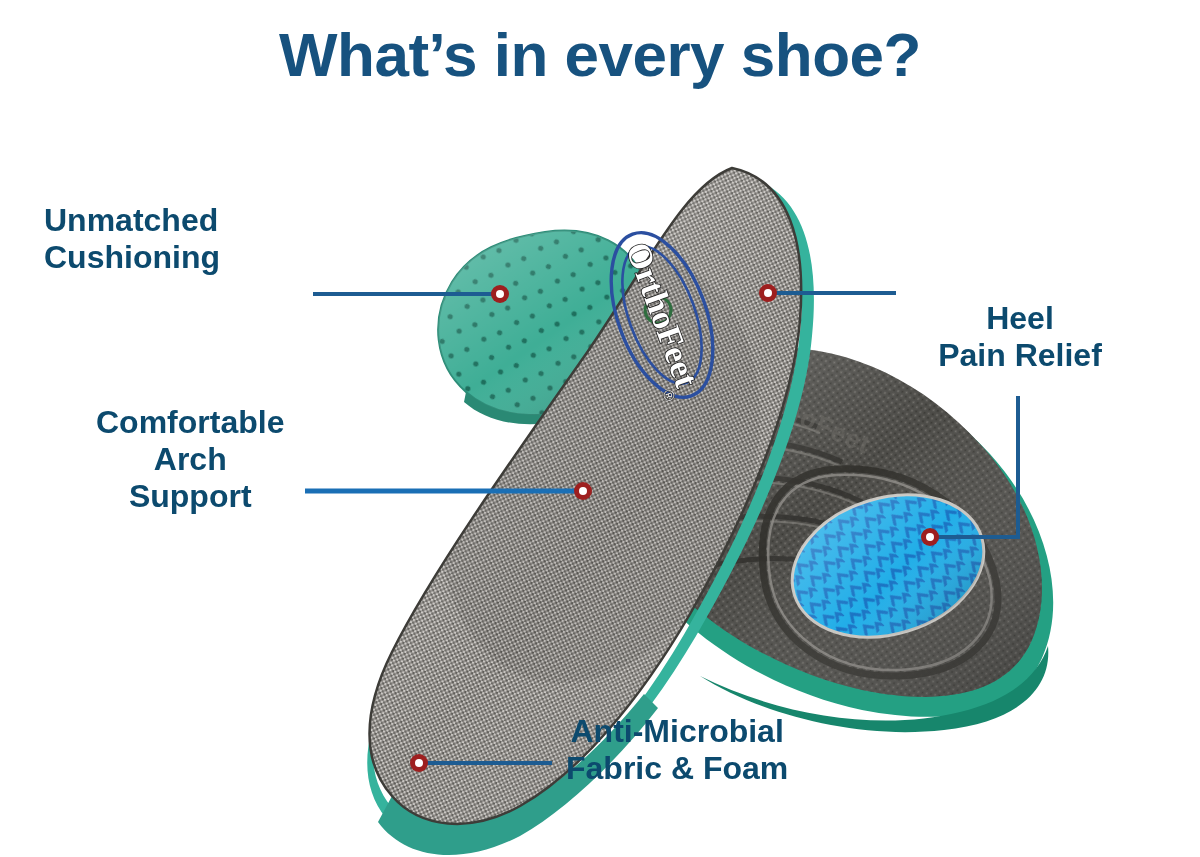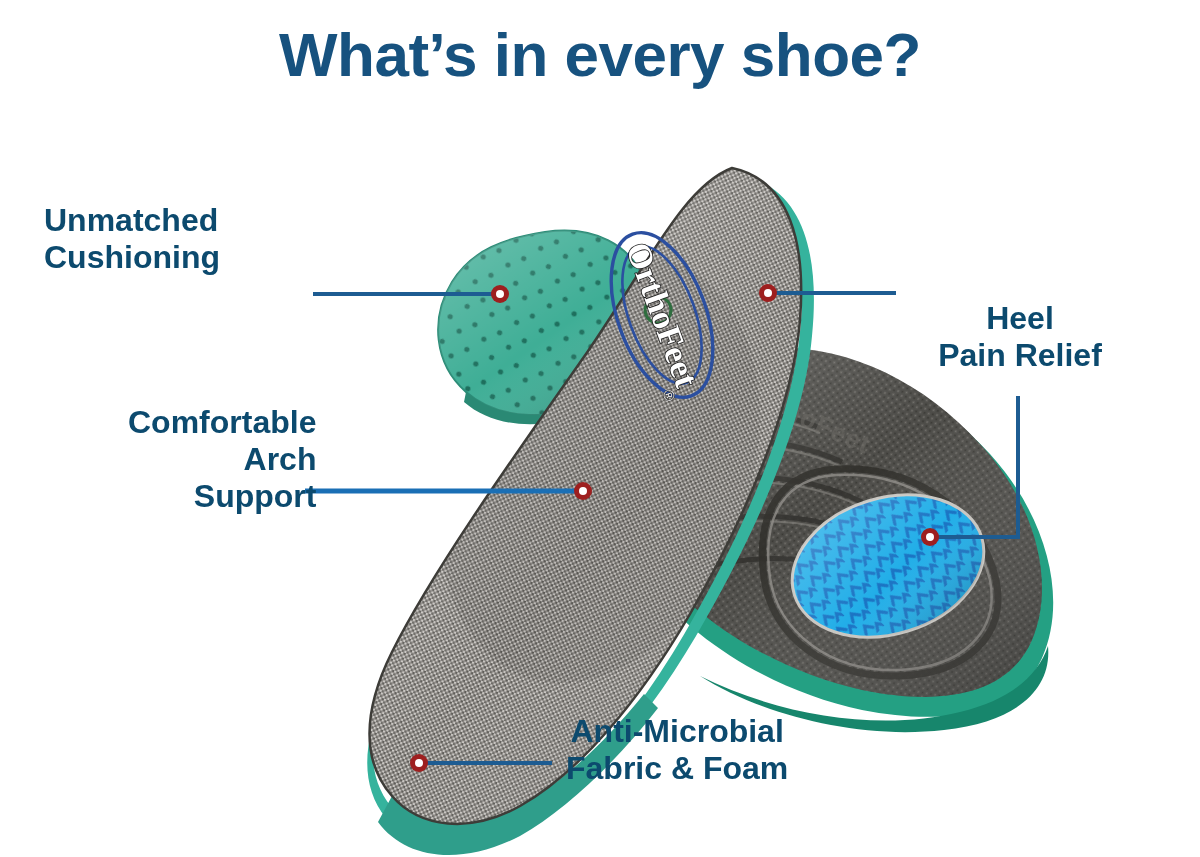--- a/index.html
+++ b/index.html
@@ -37,21 +37,21 @@
   
   .callout-label {
     position: absolute;
     color: #0c4a6e;
     font-weight: bold;
     font-size: 32px;
     line-height: 1.16;
     white-space: pre-line;
   }
   #label-cushioning { left: 44px;  top: 202px; text-align: left; }
-  #label-arch       { left: 96px;  top: 404px; text-align: right; margin-left: 32px; }
+  #label-arch       { left: 96px;  top: 404px; text-align: center; }
   #label-heel       { left: 860px; top: 300px; width: 320px; text-align: center; }
   #label-fabric     { left: 566px; top: 713px; text-align: center; }
 
   
   #art {
     position: absolute;
     left: 0; top: 0;
     width: 1200px;
     height: 857px;
   }

